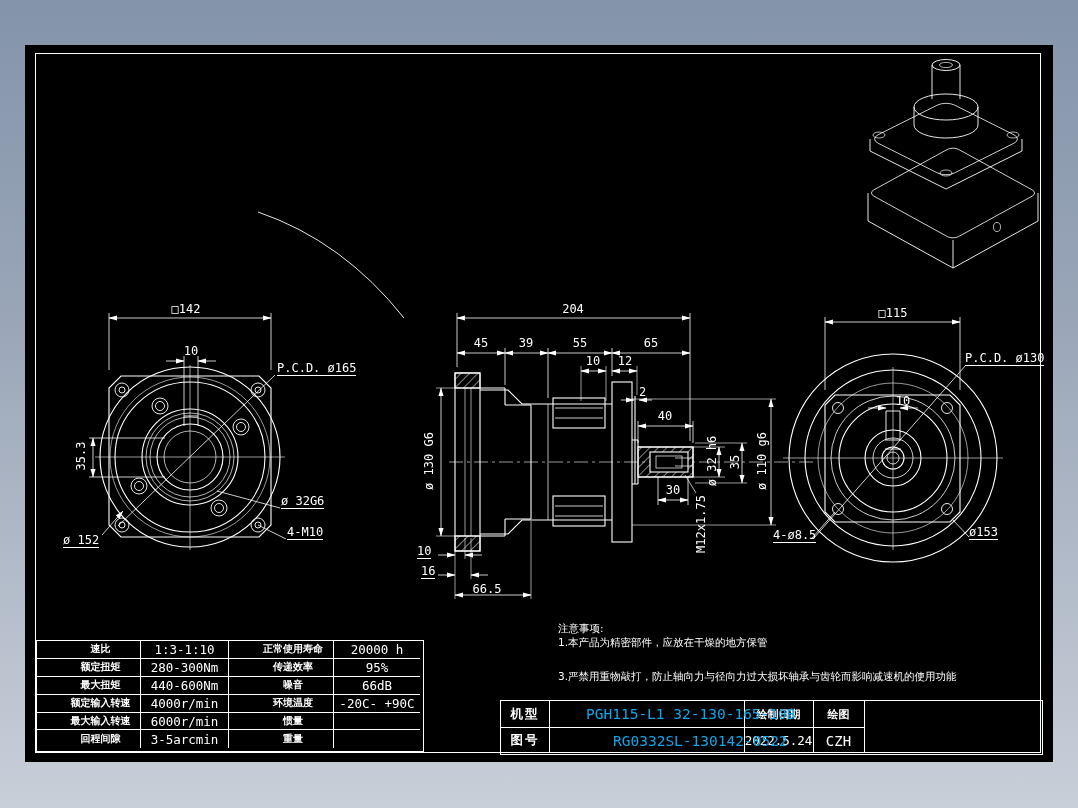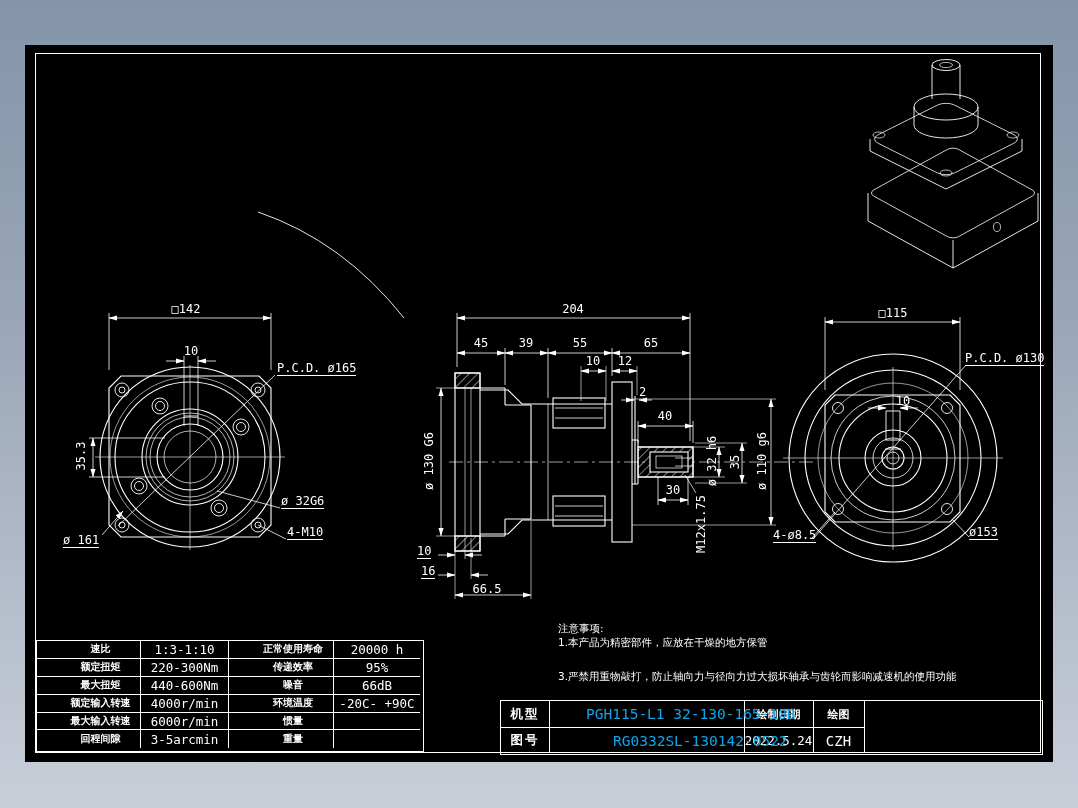--- a/index.html
+++ b/index.html
@@ -228,21 +228,21 @@
         <ellipse cx="921" cy="128" rx="6" ry="3" stroke-width="0.7"></ellipse>
         <ellipse cx="972" cy="182" rx="3.5" ry="4.5" stroke-width="0.7"></ellipse>
       </g>
     </g>
   </svg>
 
   <div class="dim c" style="left:134px;top:258px;width:54px">□142</div>
   <div class="dim c" style="left:154px;top:300px;width:24px">10</div>
   <div class="dim u" style="left:252px;top:317px">P.C.D.  ø165</div>
   <div class="dim rot" style="left:36px;top:405px;width:40px">35.3</div>
-  <div class="dim u" style="left:38px;top:489px">ø 161</div>
+  <div class="dim u" style="left:38px;top:489px">ø 152</div>
   <div class="dim u" style="left:256px;top:450px">ø 32G6</div>
   <div class="dim u" style="left:262px;top:481px">4-M10</div>
 
   <div class="dim c" style="left:520px;top:258px;width:56px">204</div>
   <div class="dim c" style="left:442px;top:292px;width:28px">45</div>
   <div class="dim c" style="left:488px;top:292px;width:26px">39</div>
   <div class="dim c" style="left:542px;top:292px;width:26px">55</div>
   <div class="dim c" style="left:612px;top:292px;width:28px">65</div>
   <div class="dim c" style="left:556px;top:310px;width:24px">10</div>
   <div class="dim c" style="left:588px;top:310px;width:24px">12</div>
@@ -267,21 +267,21 @@
   <div class="note" style="left:533px;top:578px">注意事项:</div>
   <div class="note" style="left:533px;top:592px">1.本产品为精密部件，应放在干燥的地方保管</div>
   <div class="note" style="left:533px;top:626px">3.严禁用重物敲打，防止轴向力与径向力过大损坏轴承与齿轮而影响减速机的使用功能</div>
 
   <div id="spec">
     <div class="cell lab">速比</div>
     <div class="cell val">1:3-1:10</div>
     <div class="cell lab">正常使用寿命</div>
     <div class="cell val">20000 h</div>
     <div class="cell lab">额定扭矩</div>
-    <div class="cell val">220-300Nm</div>
+    <div class="cell val">280-300Nm</div>
     <div class="cell lab">传递效率</div>
     <div class="cell val">95%</div>
     <div class="cell lab">最大扭矩</div>
     <div class="cell val">440-600Nm</div>
     <div class="cell lab">噪音</div>
     <div class="cell val">66dB</div>
     <div class="cell lab">额定输入转速</div>
     <div class="cell val">4000r/min</div>
     <div class="cell lab">环境温度</div>
     <div class="cell val">-20C- +90C</div>

